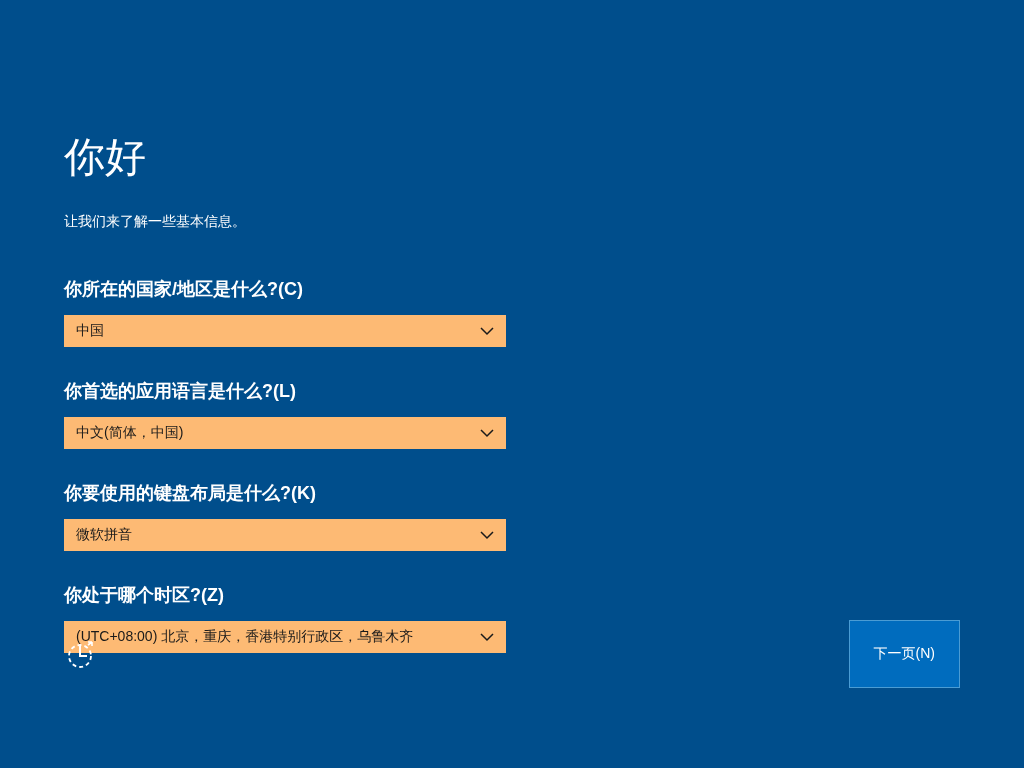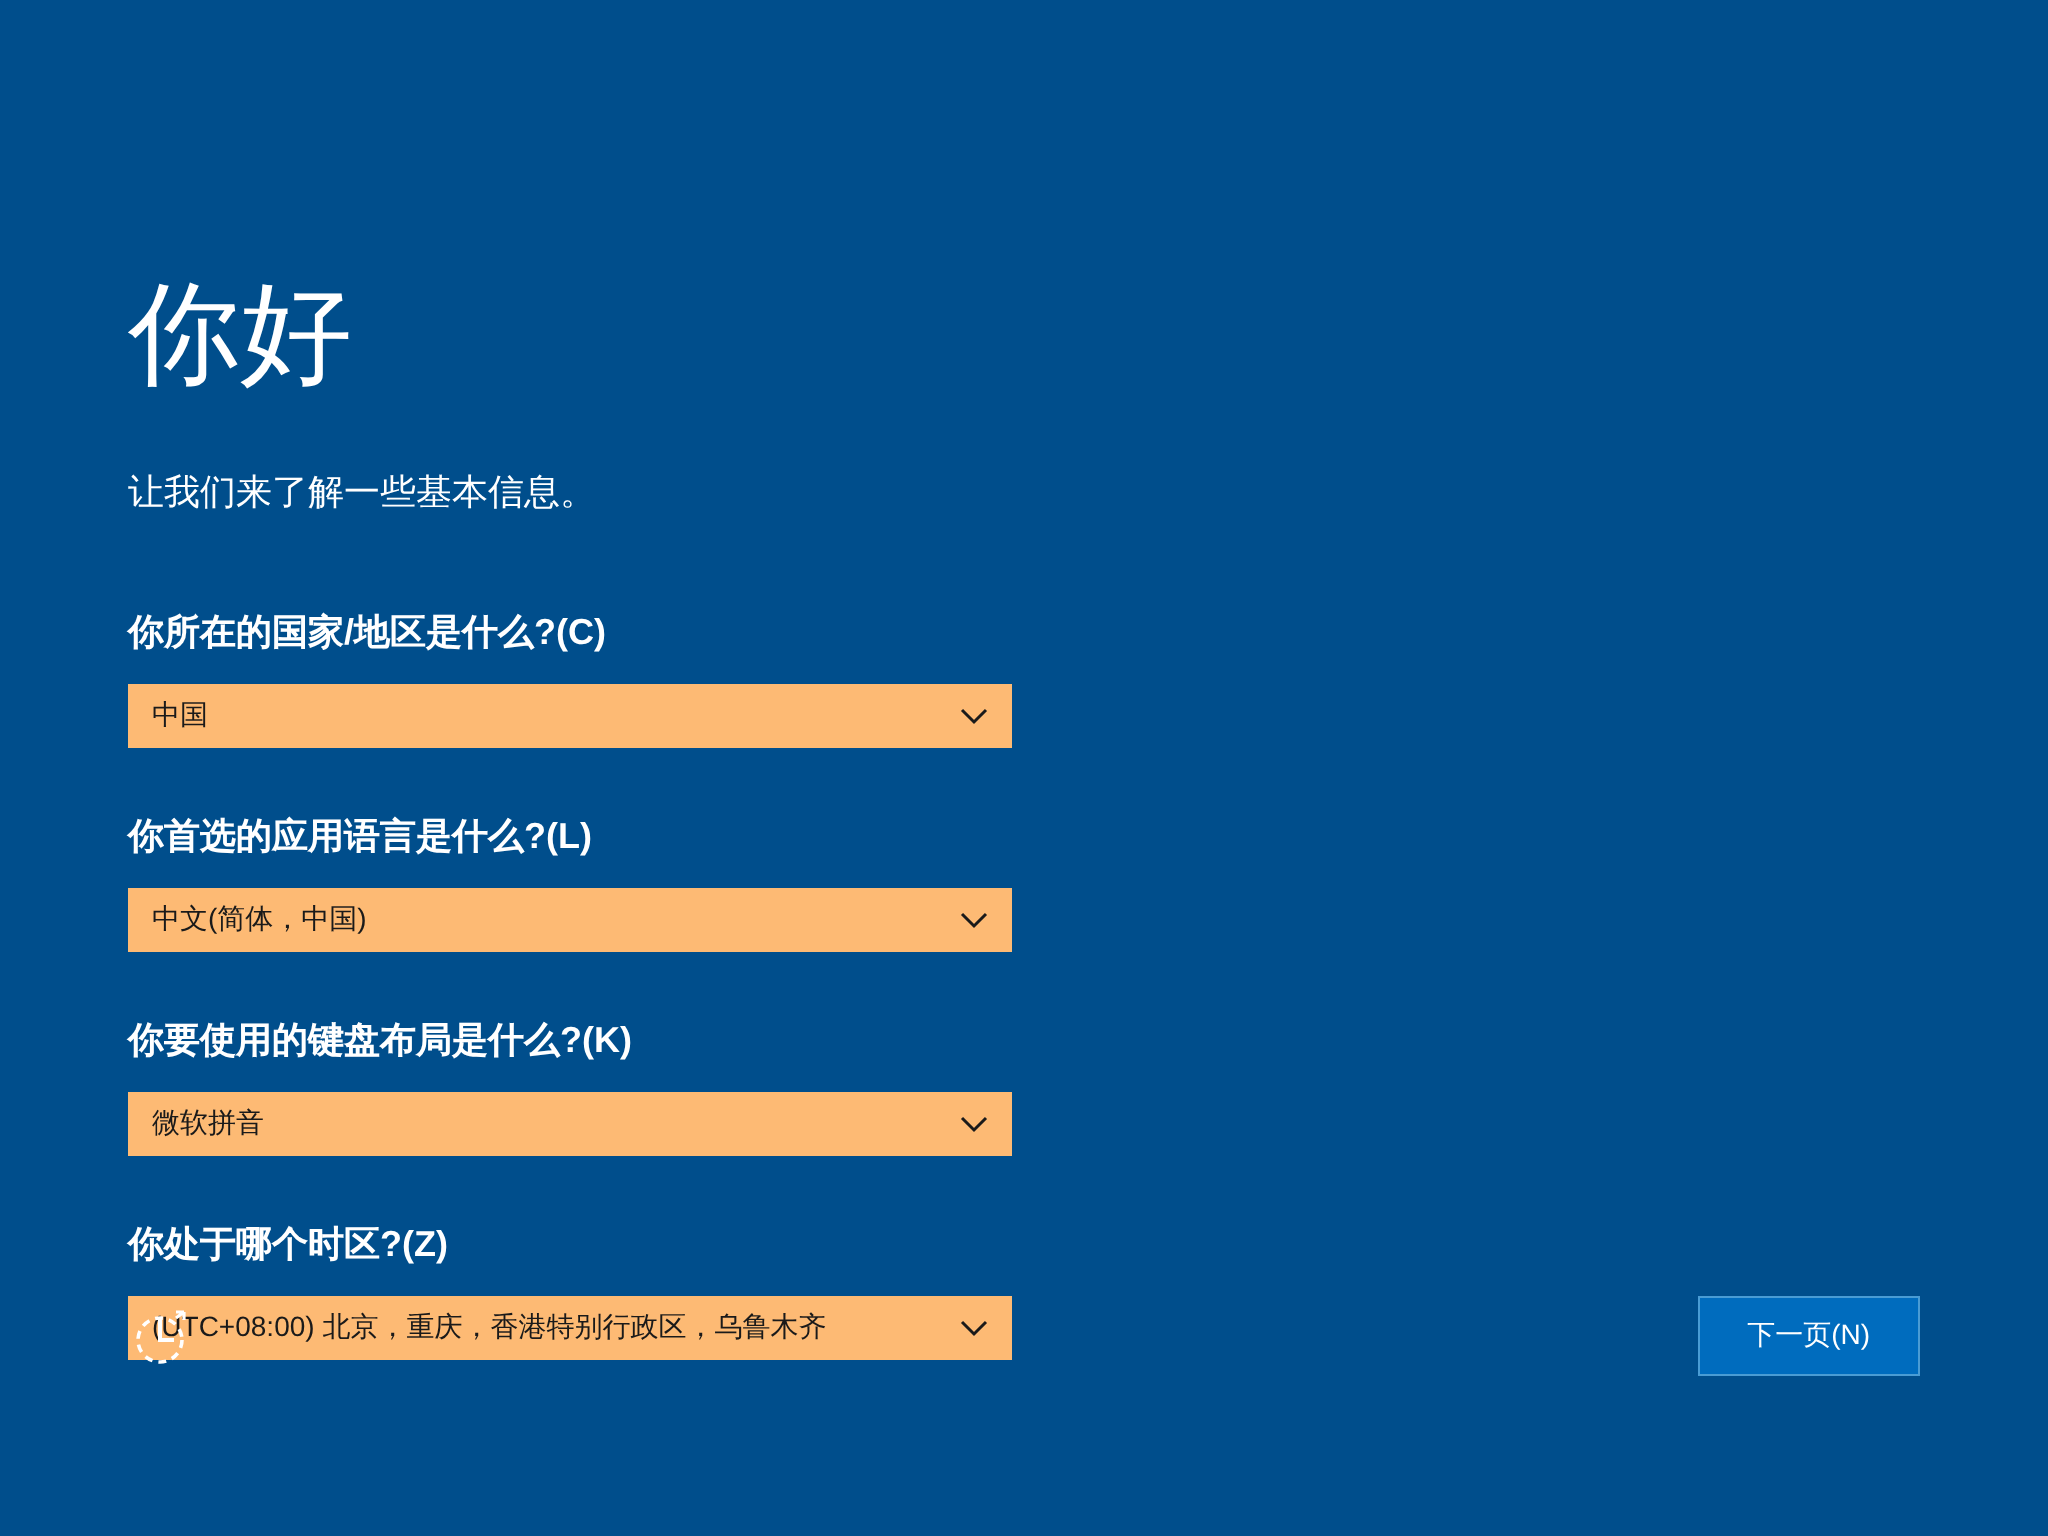--- a/index.html
+++ b/index.html
@@ -14,26 +14,26 @@
       font-family: "Microsoft YaHei", "Segoe UI", sans-serif;
       color: white;
       overflow: hidden;
       position: relative;
     }
     .content {
       padding-left: 64px;
       padding-top: 130px;
     }
     .title {
-      font-size: 56px;
+      font-size: 41px;
       font-weight: 300;
       margin-bottom: 28px;
     }
     .subtitle {
-      font-size: 18px;
+      font-size: 14px;
       margin-bottom: 46px;
     }
     .form-group {
       margin-bottom: 32px;
     }
     .label {
       font-size: 18px;
       font-weight: bold;
       margin-bottom: 14px;
       display: block;
@@ -81,21 +81,21 @@
       height: 32px;
       cursor: pointer;
       display: flex;
       align-items: center;
       justify-content: center;
     }
     .next-button {
       background-color: #006cbe;
       border: 1px solid #4a9cd4;
       color: white;
-      padding: 10px 24px;
+      padding: 24px 24px;
       font-size: 14px;
       font-family: inherit;
       cursor: pointer;
       min-width: 110px;
     }
   </style>
 </head>
 <body>
 
 <div class="content">

